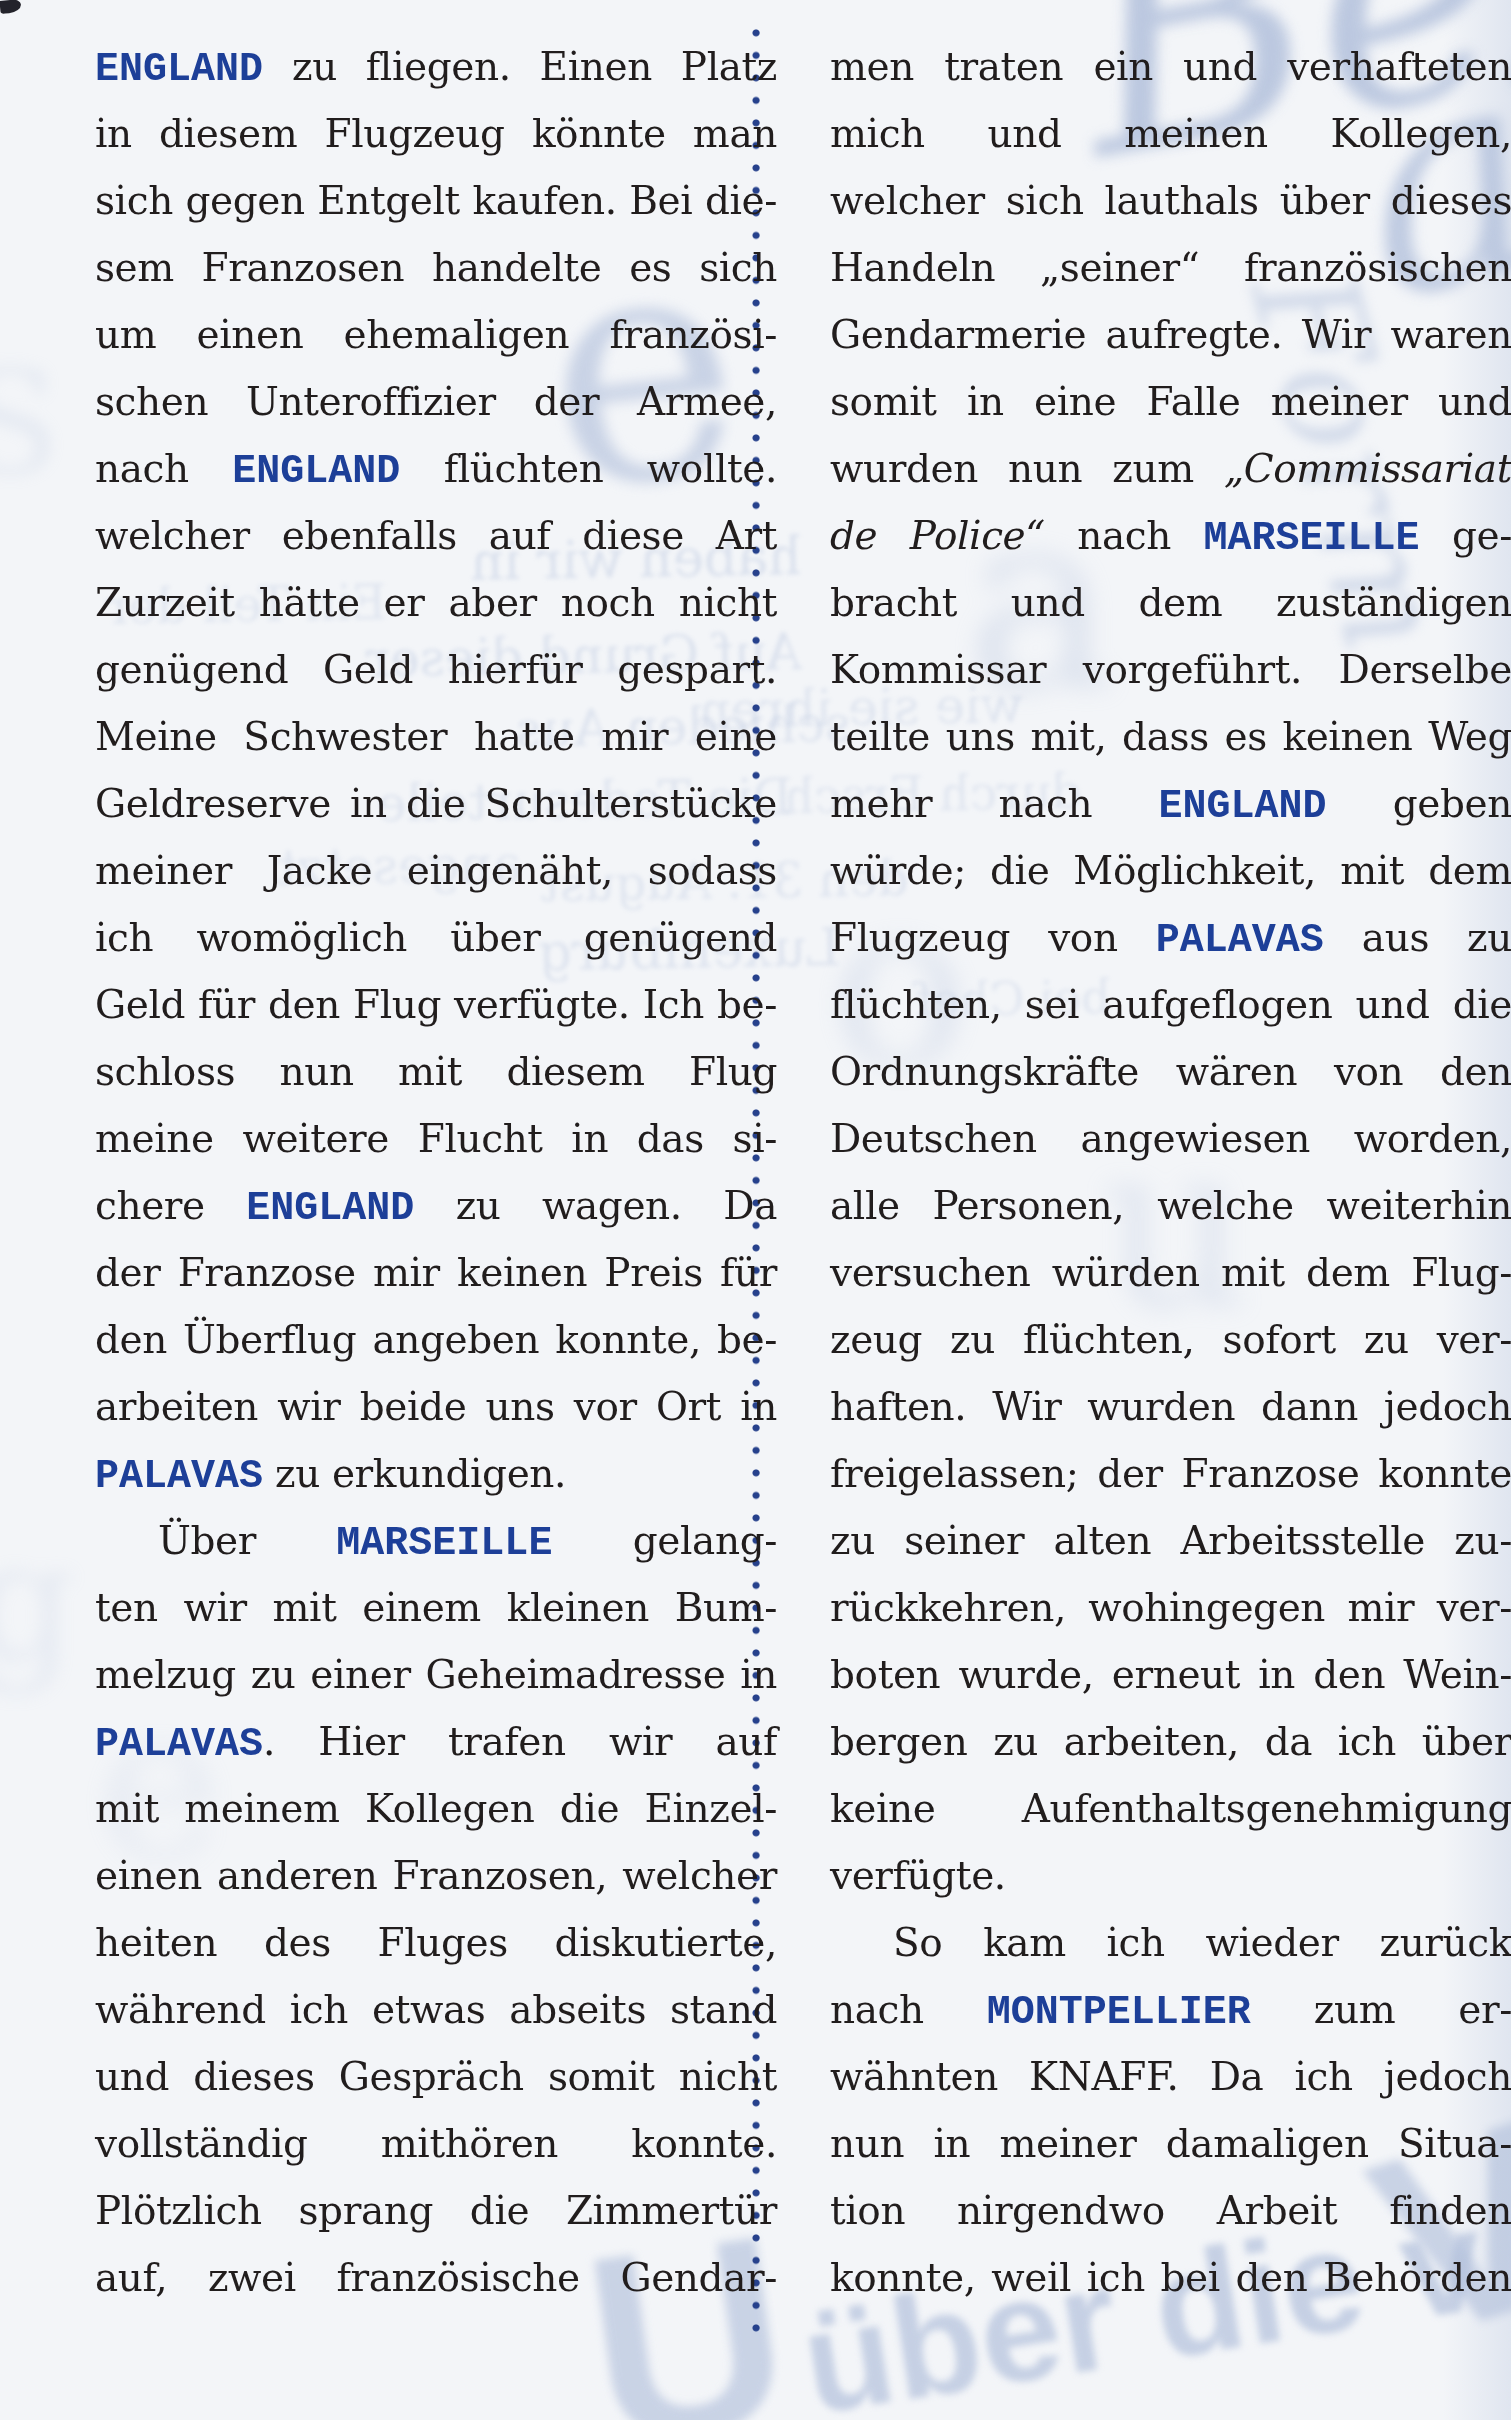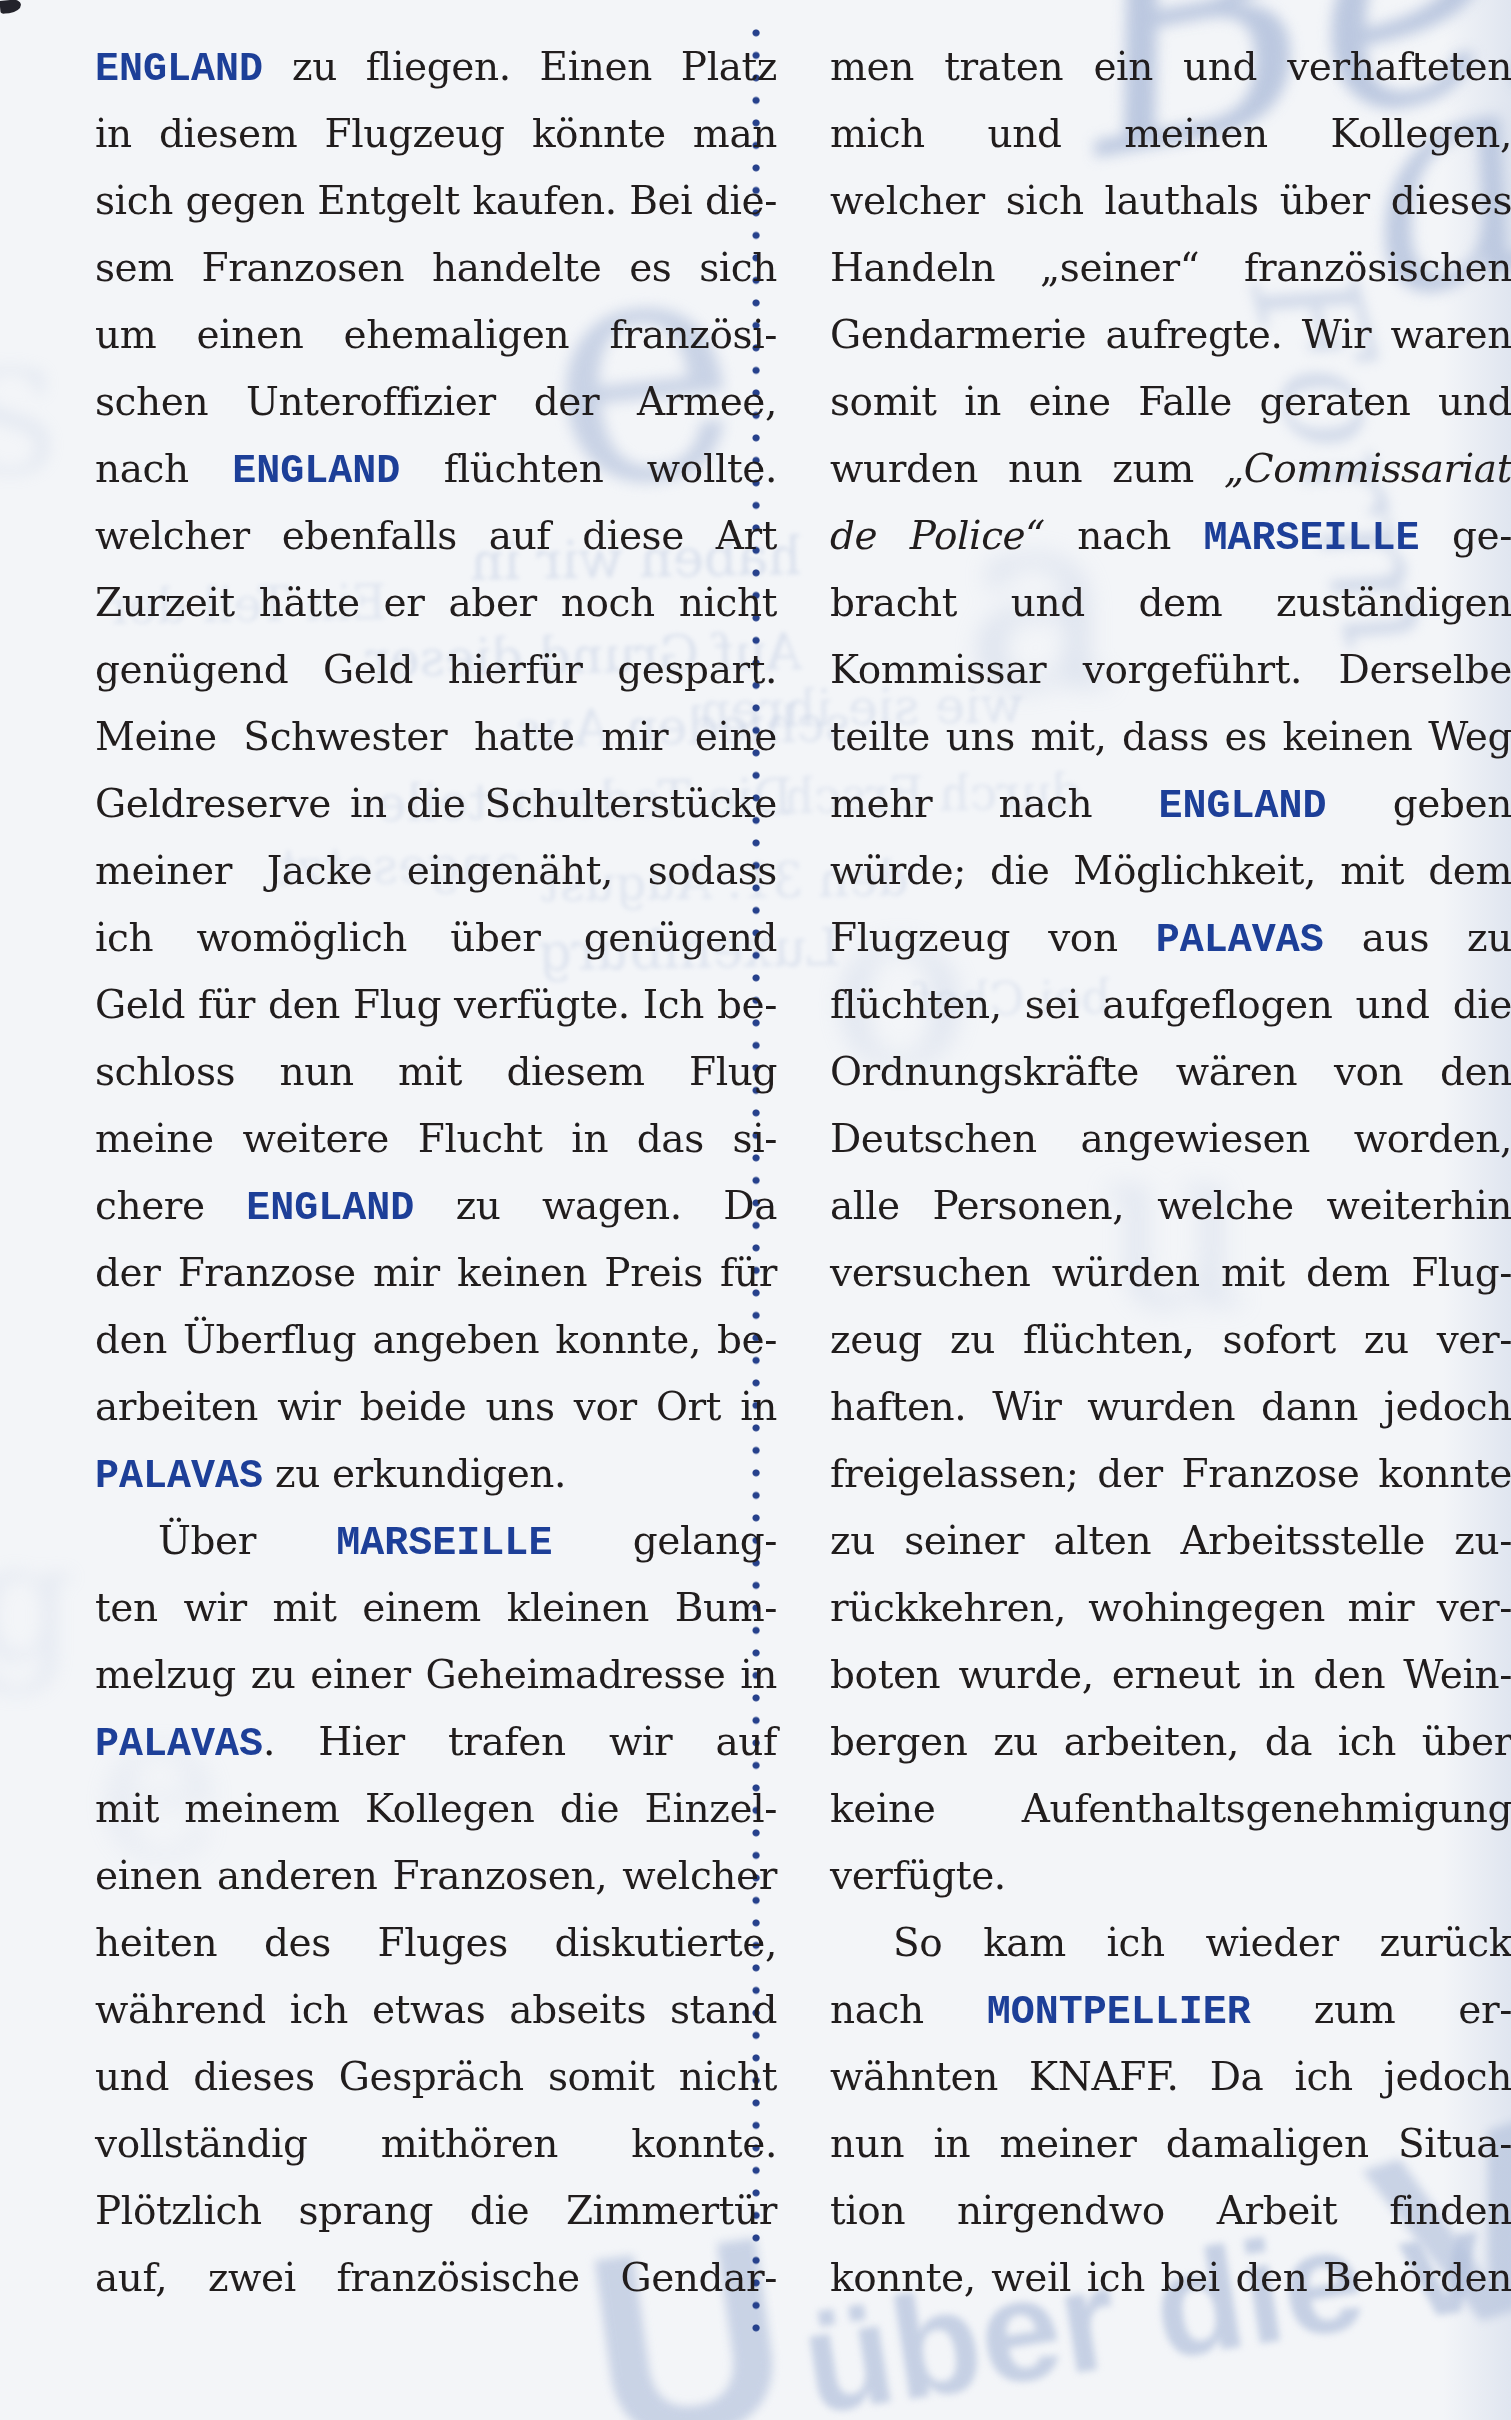--- a/index.html
+++ b/index.html
@@ -124,21 +124,21 @@
       <div class="line jst"><span>vollständig mithören konnte.</span></div>
       <div class="line jst"><span>Plötzlich sprang die Zimmertür</span></div>
       <div class="line jst"><span>auf, zwei französische Gendar-</span></div>
     </div>
   <div id="right-col" class="col">
       <div class="line jst"><span>men traten ein und verhafteten</span></div>
       <div class="line jst"><span>mich und meinen Kollegen,</span></div>
       <div class="line jst"><span>welcher sich lauthals über dieses</span></div>
       <div class="line jst"><span>Handeln „seiner“ französischen</span></div>
       <div class="line jst"><span>Gendarmerie aufregte. Wir waren</span></div>
-      <div class="line jst"><span>somit in eine Falle geraten und</span></div>
+      <div class="line jst"><span>somit in eine Falle meiner und</span></div>
       <div class="line jst"><span>wurden nun zum </span><span class="it">„Commissariat</span></div>
       <div class="line jst"><span class="it">de Police“</span><span> nach </span><span class="tw">MARSEILLE</span><span> ge-</span></div>
       <div class="line jst"><span>bracht und dem zuständigen</span></div>
       <div class="line jst"><span>Kommissar vorgeführt. Derselbe</span></div>
       <div class="line jst"><span>teilte uns mit, dass es keinen Weg</span></div>
       <div class="line jst"><span>mehr nach </span><span class="tw">ENGLAND</span><span> geben</span></div>
       <div class="line jst"><span>würde; die Möglichkeit, mit dem</span></div>
       <div class="line jst"><span>Flugzeug von </span><span class="tw">PALAVAS</span><span> aus zu</span></div>
       <div class="line jst"><span>flüchten, sei aufgeflogen und die</span></div>
       <div class="line jst"><span>Ordnungskräfte wären von den</span></div>

